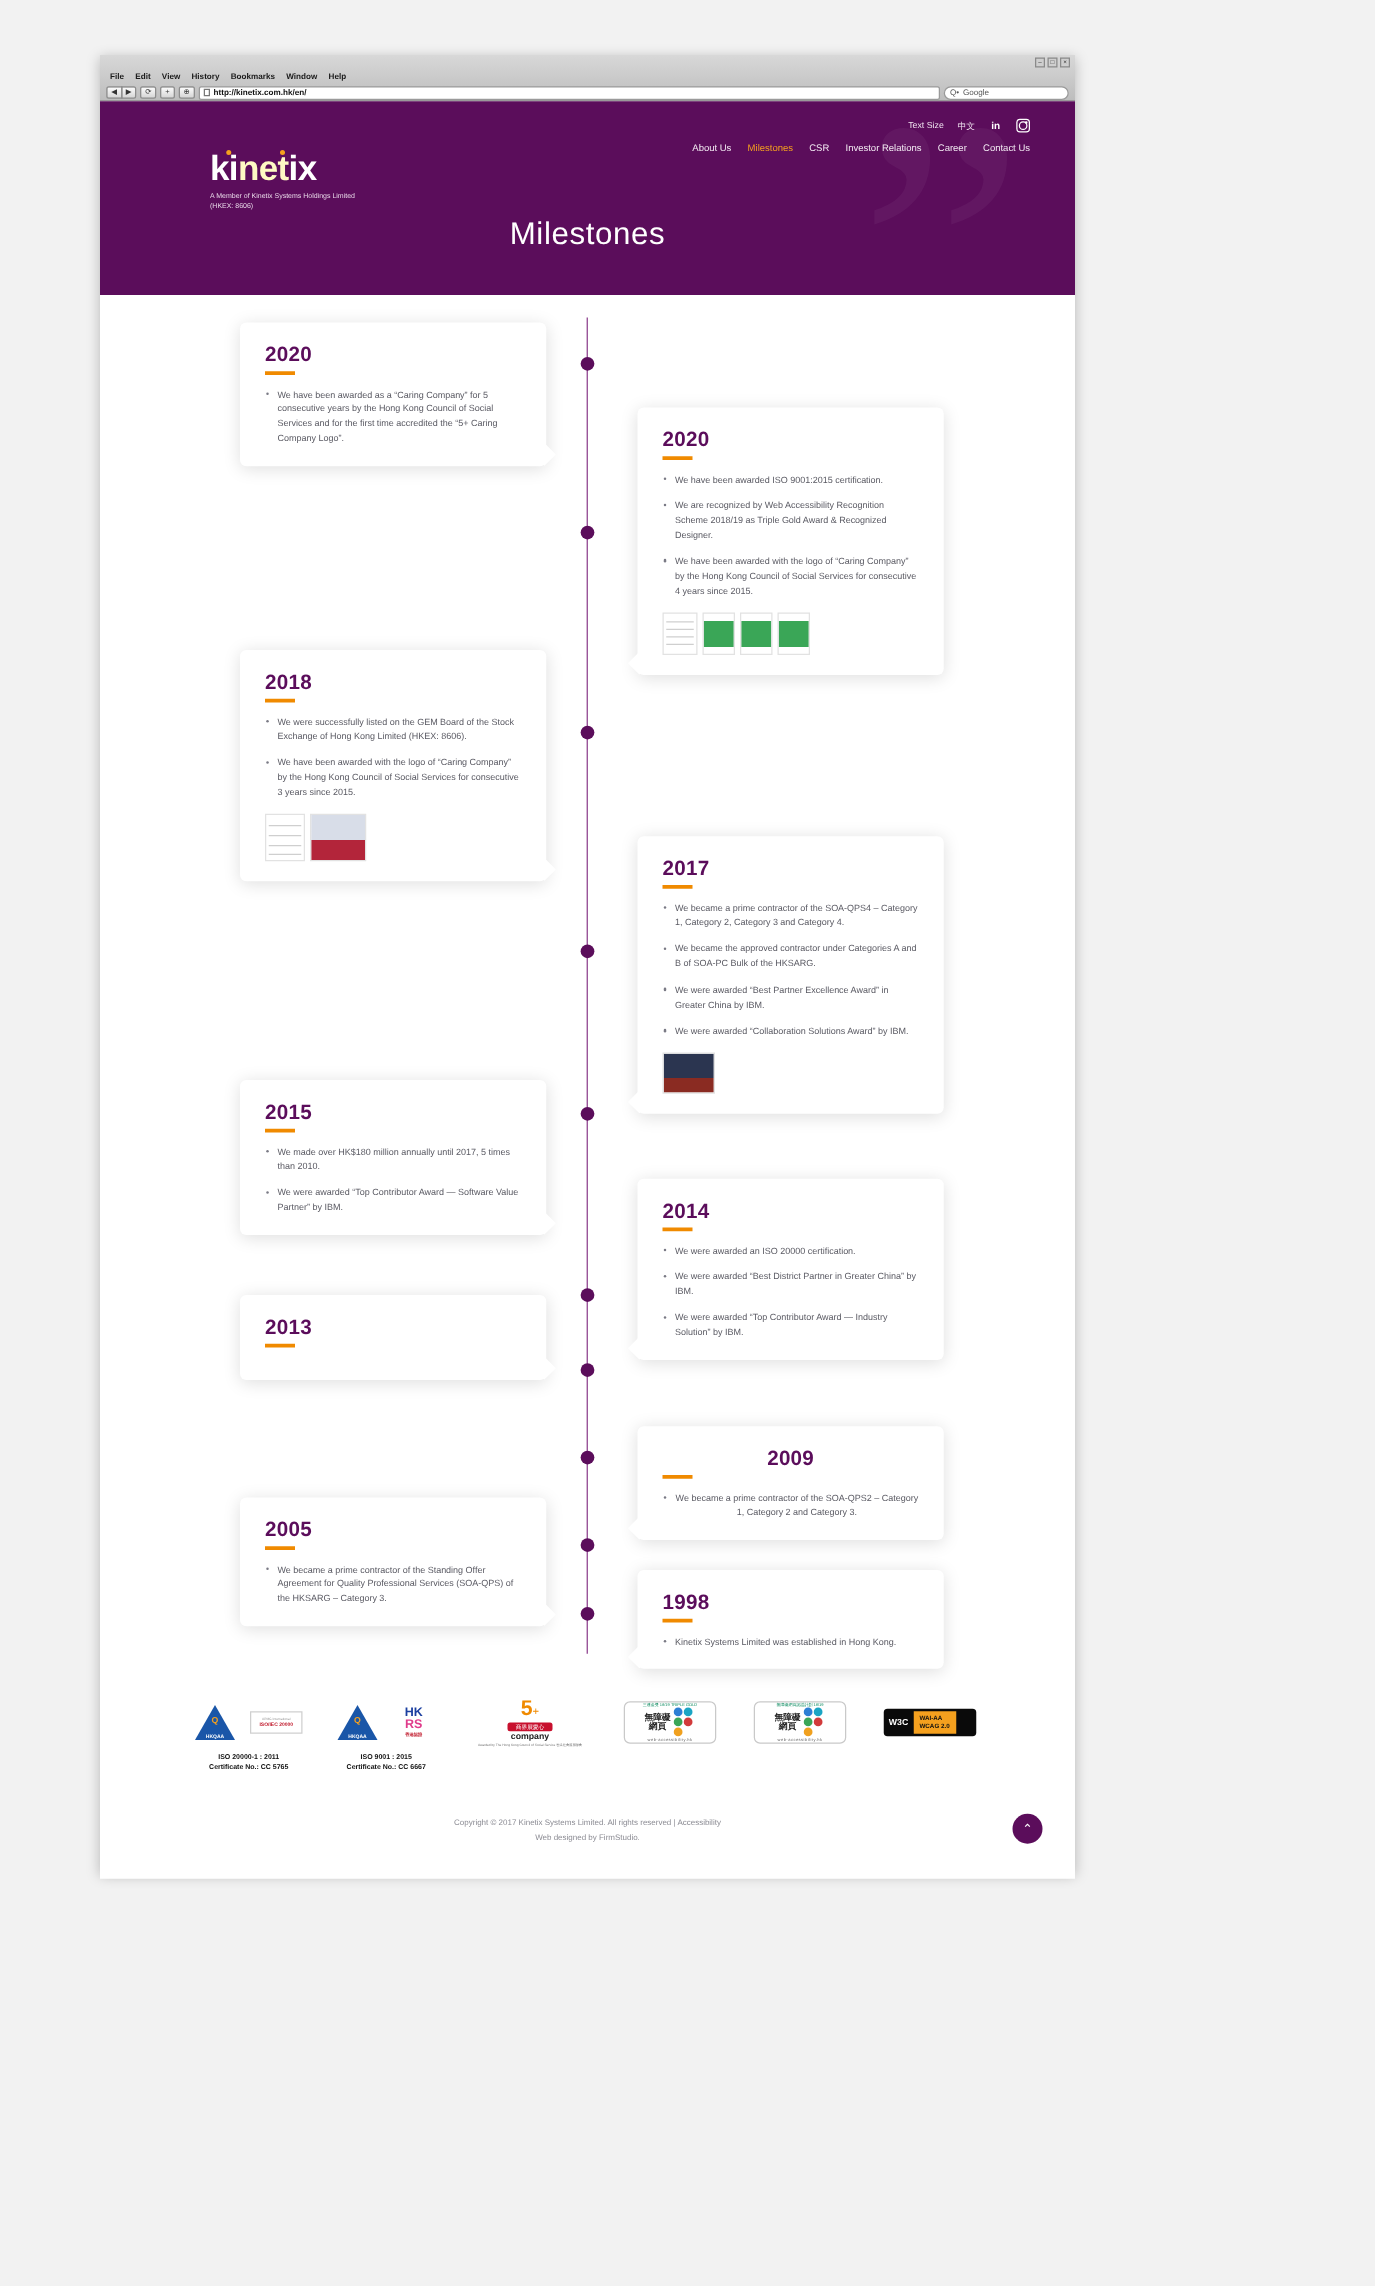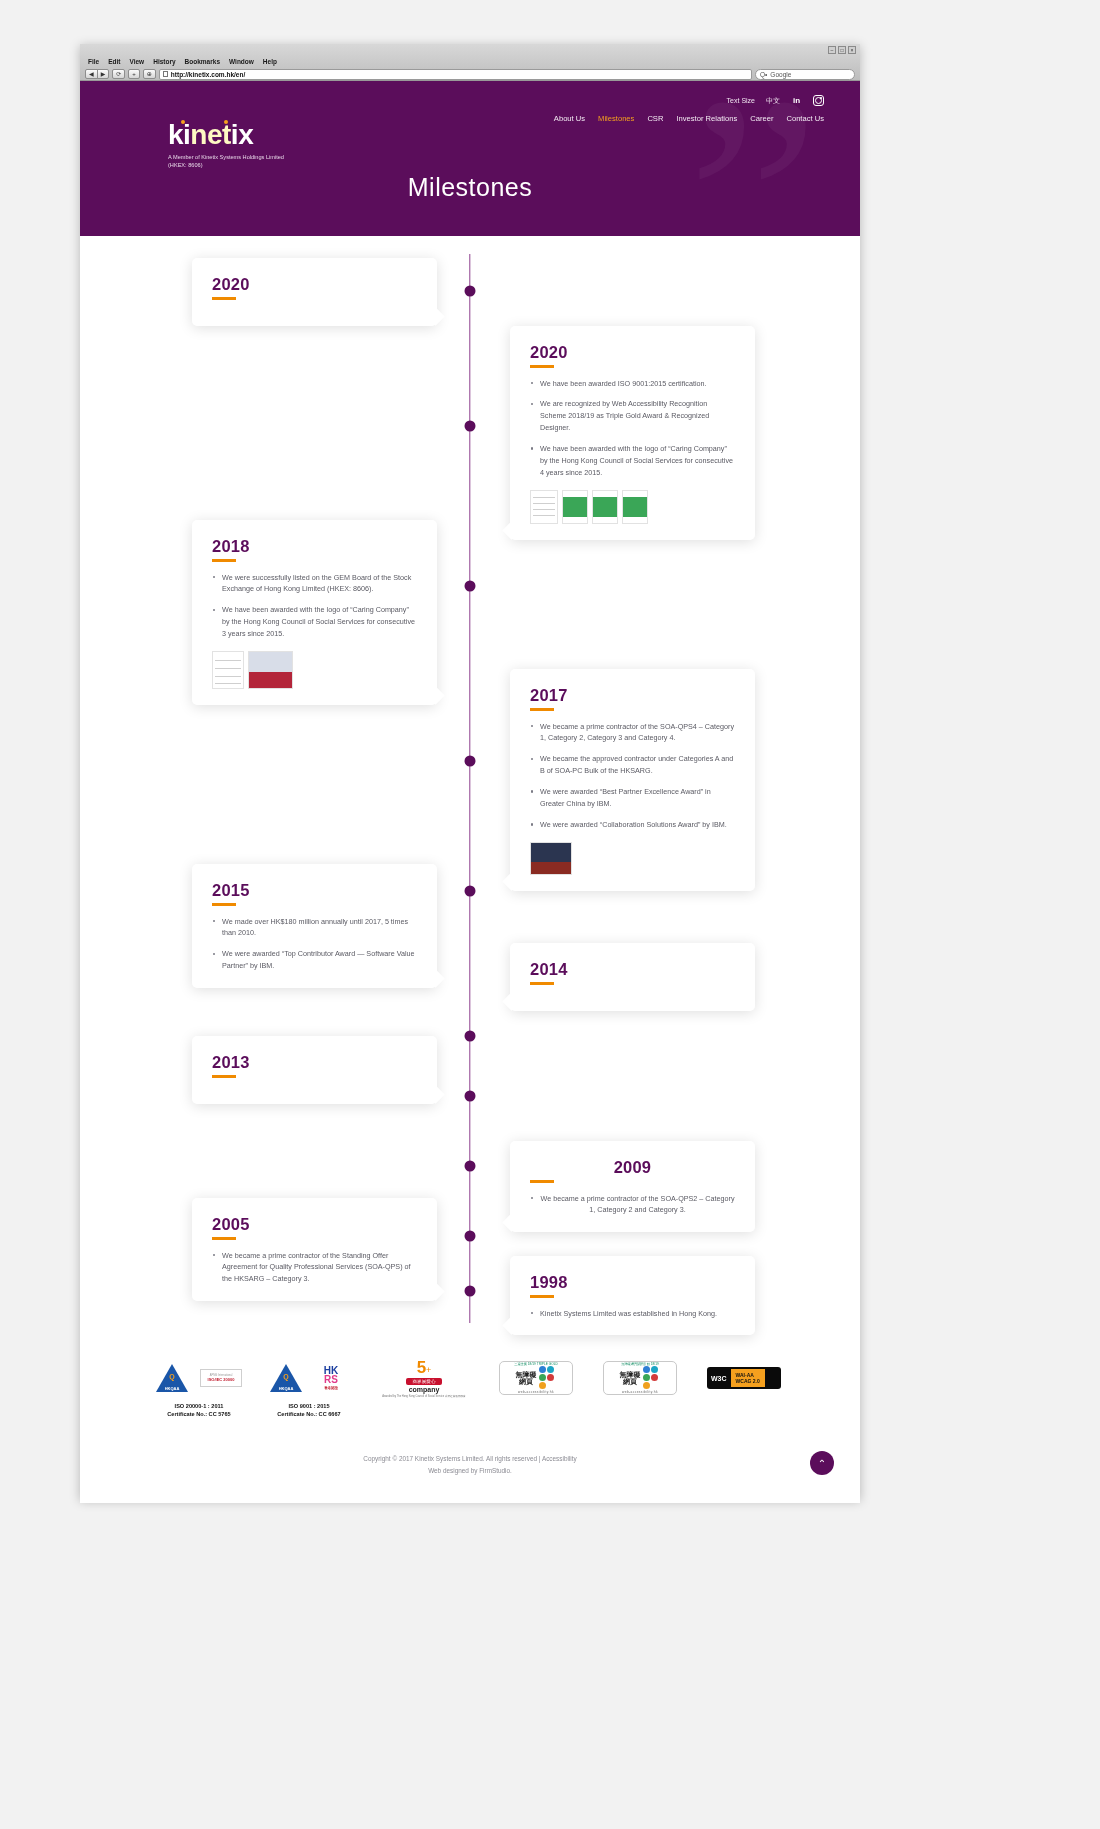--- a/index.html
+++ b/index.html
@@ -305,20 +305,23 @@
     <div class="node" style="top:655px;"></div>
     <div class="node" style="top:800px;"></div>
     <div class="node" style="top:860px;"></div>
     <div class="node" style="top:930px;"></div>
     <div class="node" style="top:1000px;"></div>
     <div class="node" style="top:1055px;"></div>
 
     <div class="card left" style="top:22px;">
       <h3>2020</h3>
       <div class="rule"></div>
+      <ul>
+        <li>We have been awarded as a “Caring Company” for 5 consecutive years by the Hong Kong Council of Social Services and for the first time accredited the “5+ Caring Company Logo”.</li>
+      </ul>
     </div>
 
     <div class="card right" style="top:90px;">
       <h3>2020</h3>
       <div class="rule"></div>
       <ul>
         <li>We have been awarded ISO 9001:2015 certification.</li>
         <li>We are recognized by Web Accessibility Recognition Scheme 2018/19 as Triple Gold Award &amp; Recognized Designer.</li>
         <li>We have been awarded with the logo of “Caring Company” by the Hong Kong Council of Social Services for consecutive 4 years since 2015.</li>
       </ul>
@@ -372,20 +375,25 @@
       <div class="rule"></div>
       <ul>
         <li>We made over HK$180 million annually until 2017, 5 times than 2010.</li>
         <li>We were awarded “Top Contributor Award — Software Value Partner” by IBM.</li>
       </ul>
     </div>
 
     <div class="card right" style="top:707px;">
       <h3>2014</h3>
       <div class="rule"></div>
+      <ul>
+        <li>We were awarded an ISO 20000 certification.</li>
+        <li>We were awarded “Best District Partner in Greater China” by IBM.</li>
+        <li>We were awarded “Top Contributor Award — Industry Solution” by IBM.</li>
+      </ul>
     </div>
 
     <div class="card left" style="top:800px;">
       <h3>2013</h3>
       <div class="rule"></div>
     </div>
 
     <div class="card right" style="top:905px;text-align:center;">
       <h3>2009</h3>
       <div class="rule"></div>

